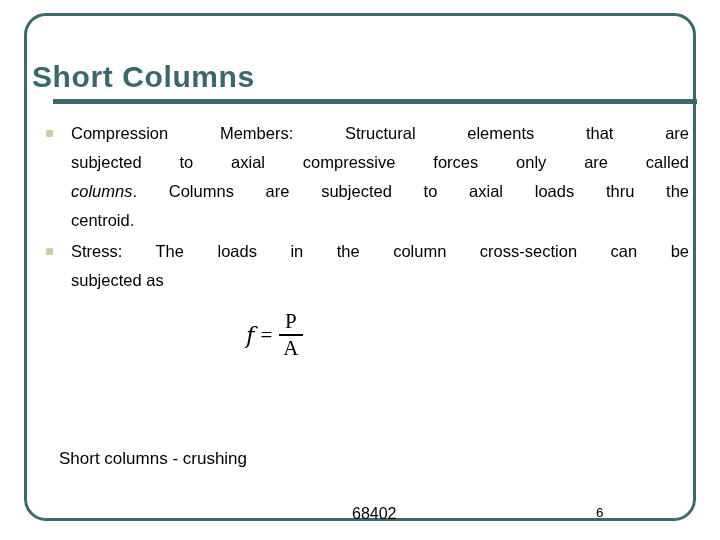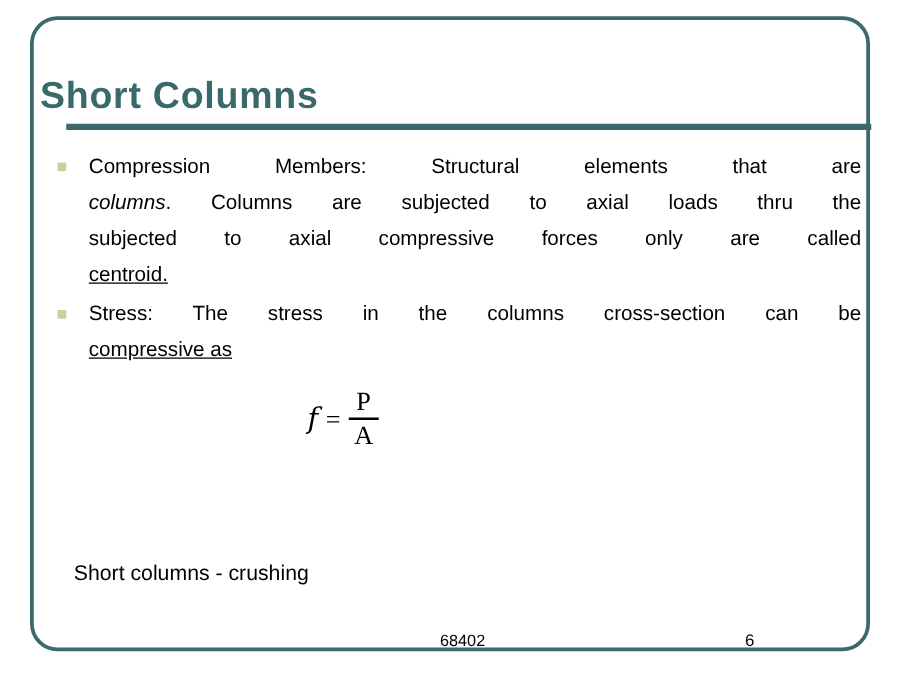--- a/index.html
+++ b/index.html
@@ -103,21 +103,20 @@
   
   .jline {
     display: block;
     text-align: justify;
     text-align-last: justify;
     white-space: nowrap;
   }
   .jline.natural {
     text-align-last: left;
     white-space: normal;
-    text-decoration: underline;
   }
 
   
   .formula {
     position: absolute;
     left: 222px;
     top: 298px;
     font-family: "Liberation Serif", serif;
     color: #000000;
   }
@@ -175,21 +174,21 @@
     font-size: 17px;
     color: #000000;
     white-space: nowrap;
     text-align: right;
   }
 
   .footer-code {
     position: absolute;
     left: 328px;
     top: 492px;
-    font-size: 13px;
+    font-size: 16px;
     color: #000000;
     text-align: center;
   }
   .footer-page {
     position: absolute;
     left: 572px;
     top: 492px;
     font-size: 13.5px;
     color: #000000;
   }
@@ -205,31 +204,31 @@
 
     <div class="title">Short Columns</div>
     <div class="title-rule"></div>
 
     <div class="bullets">
 
       <div class="bullet-row">
         <span class="bullet-mark"></span>
         <div class="bullet-text">
           <span class="jline">Compression Members:    Structural elements that are</span>
+          <span class="jline">subjected to axial compressive forces only are called</span>
           <span class="jline"><i>columns</i><span>. Columns are subjected to axial loads thru the</span></span>
-          <span class="jline">subjected to axial compressive forces only are called</span>
           <span class="jline natural">centroid.</span>
         </div>
       </div>
 
       <div class="bullet-row">
         <span class="bullet-mark"></span>
         <div class="bullet-text">
-          <span class="jline">Stress: The stress in the columns cross-section can be</span>
-          <span class="jline natural">compressive as</span>
+          <span class="jline">Stress: The loads in the column cross-section can be</span>
+          <span class="jline natural">subjected as</span>
         </div>
       </div>
 
     </div>
 
     <div class="formula">
       <div class="formula-inner">
         <span class="fml-f">f</span>
         <span class="fml-eq">=</span>
         <span class="fml-frac">

